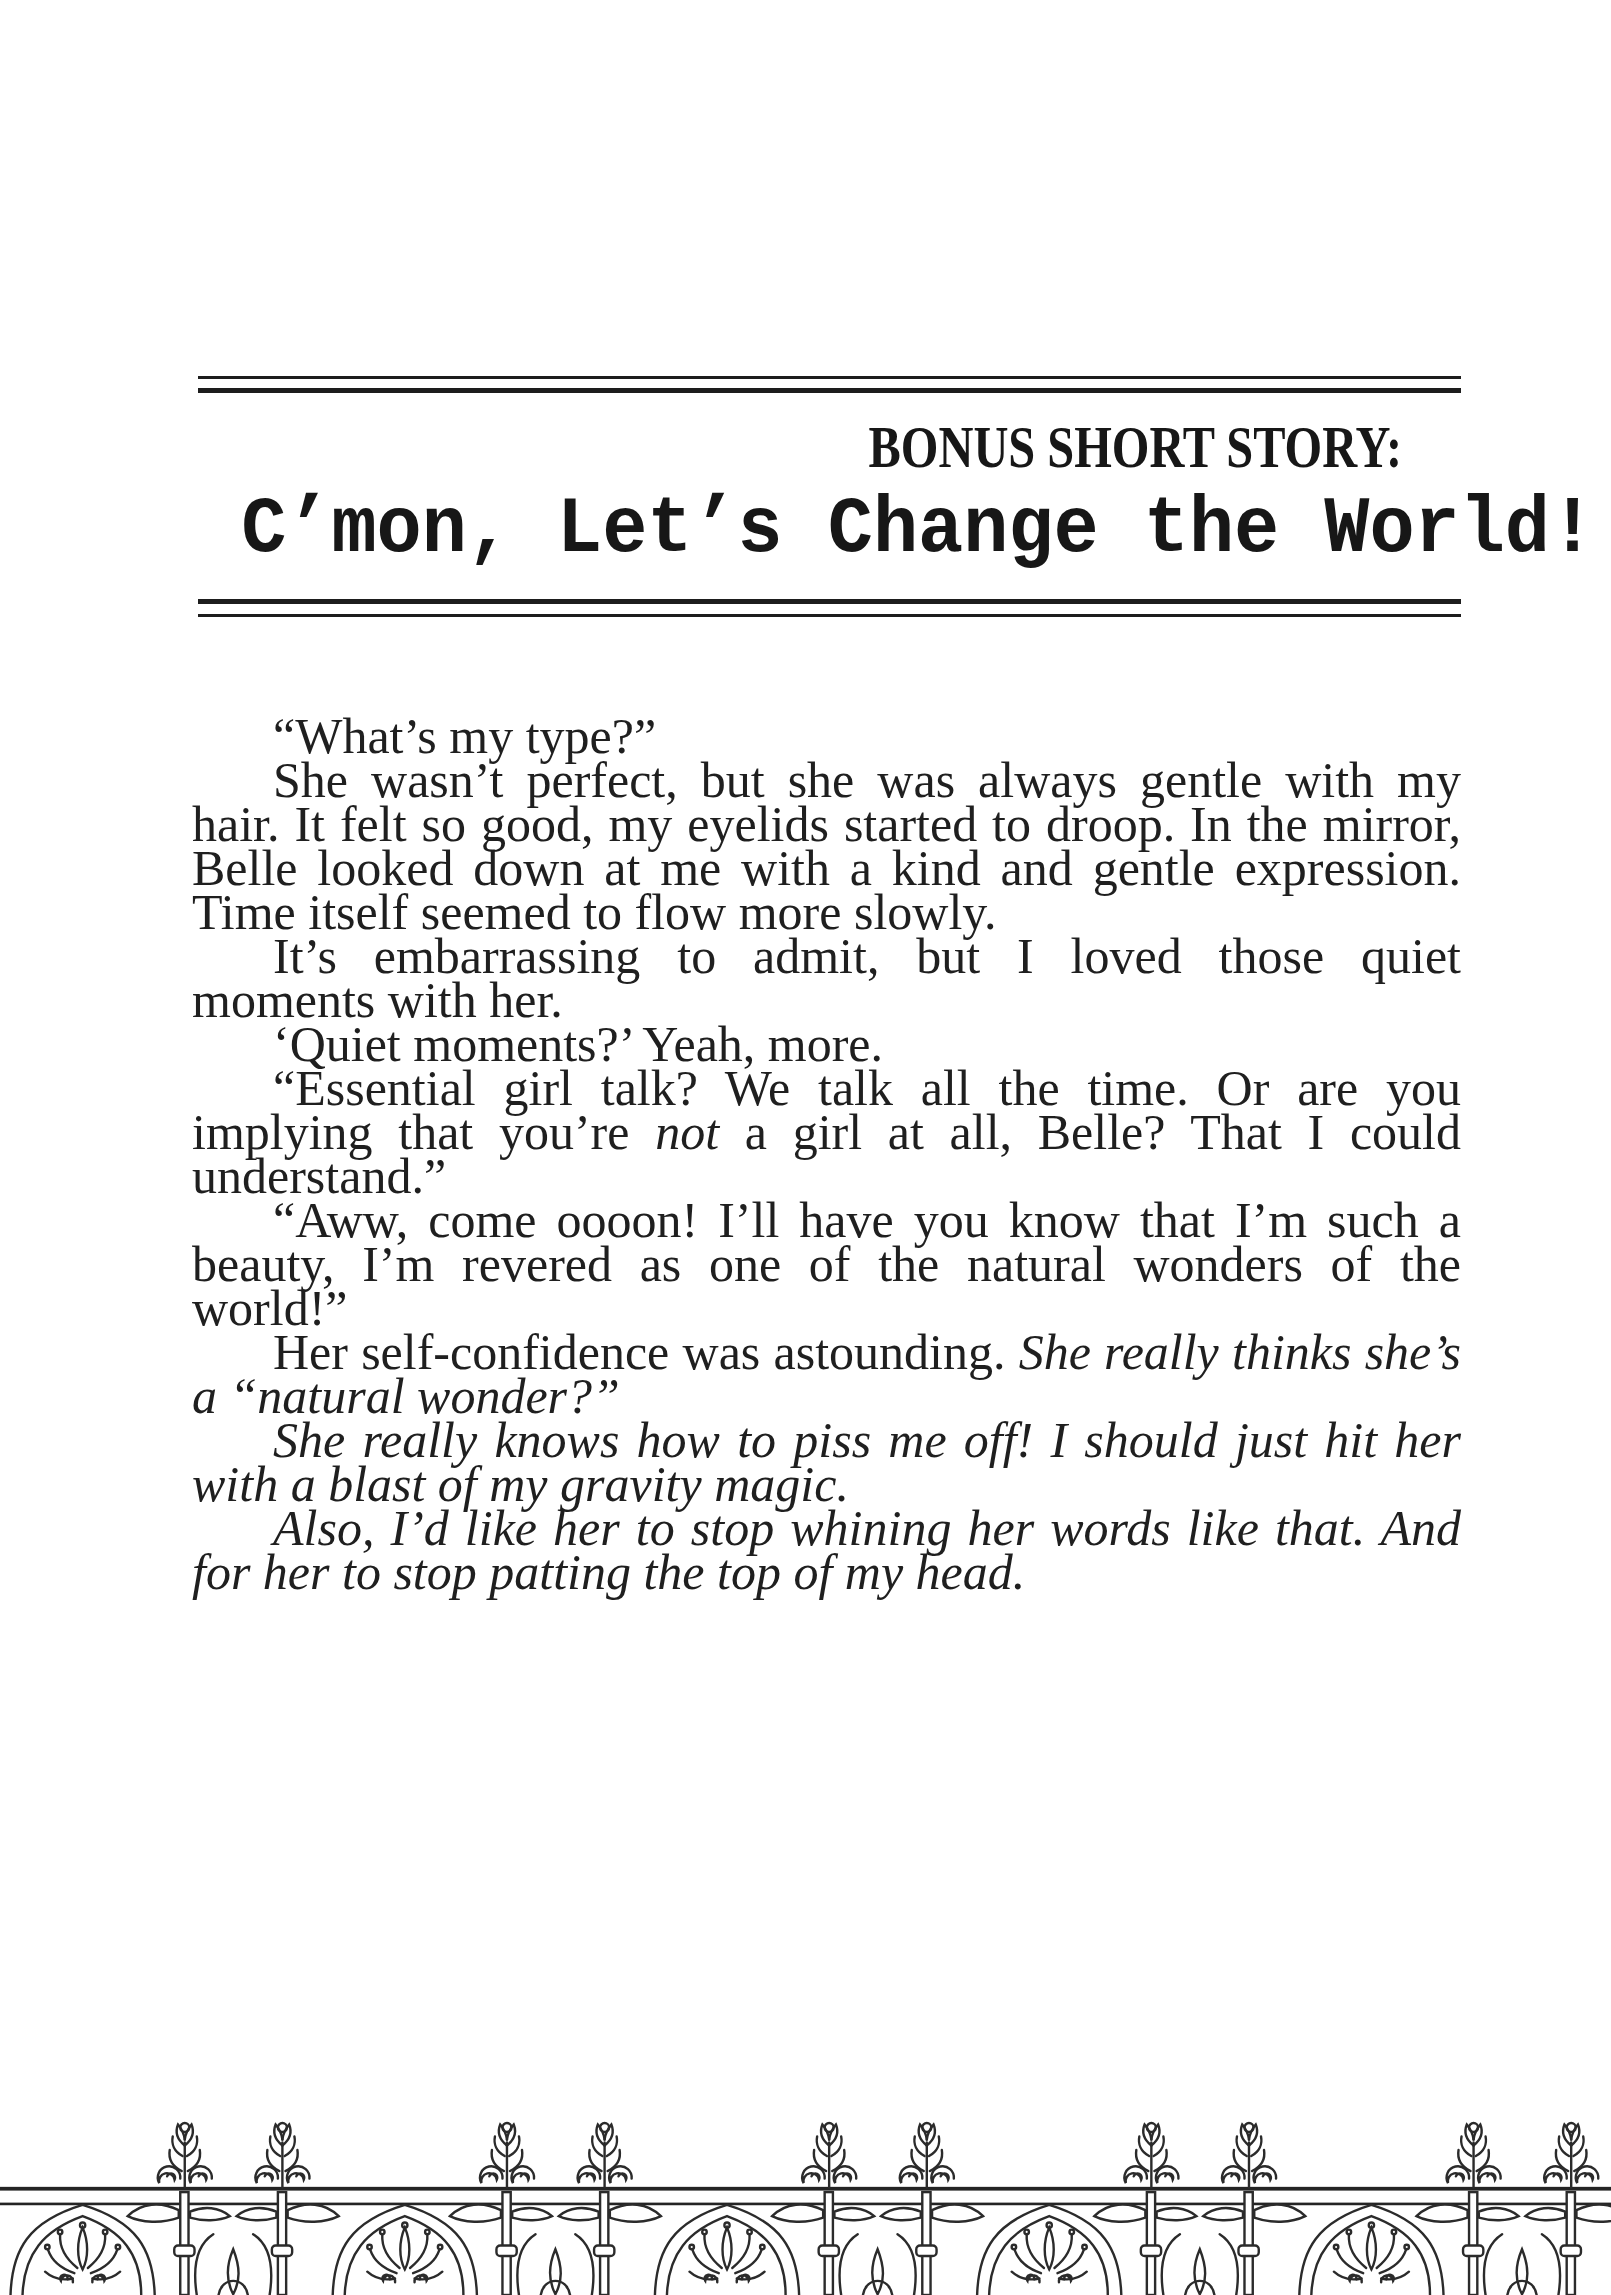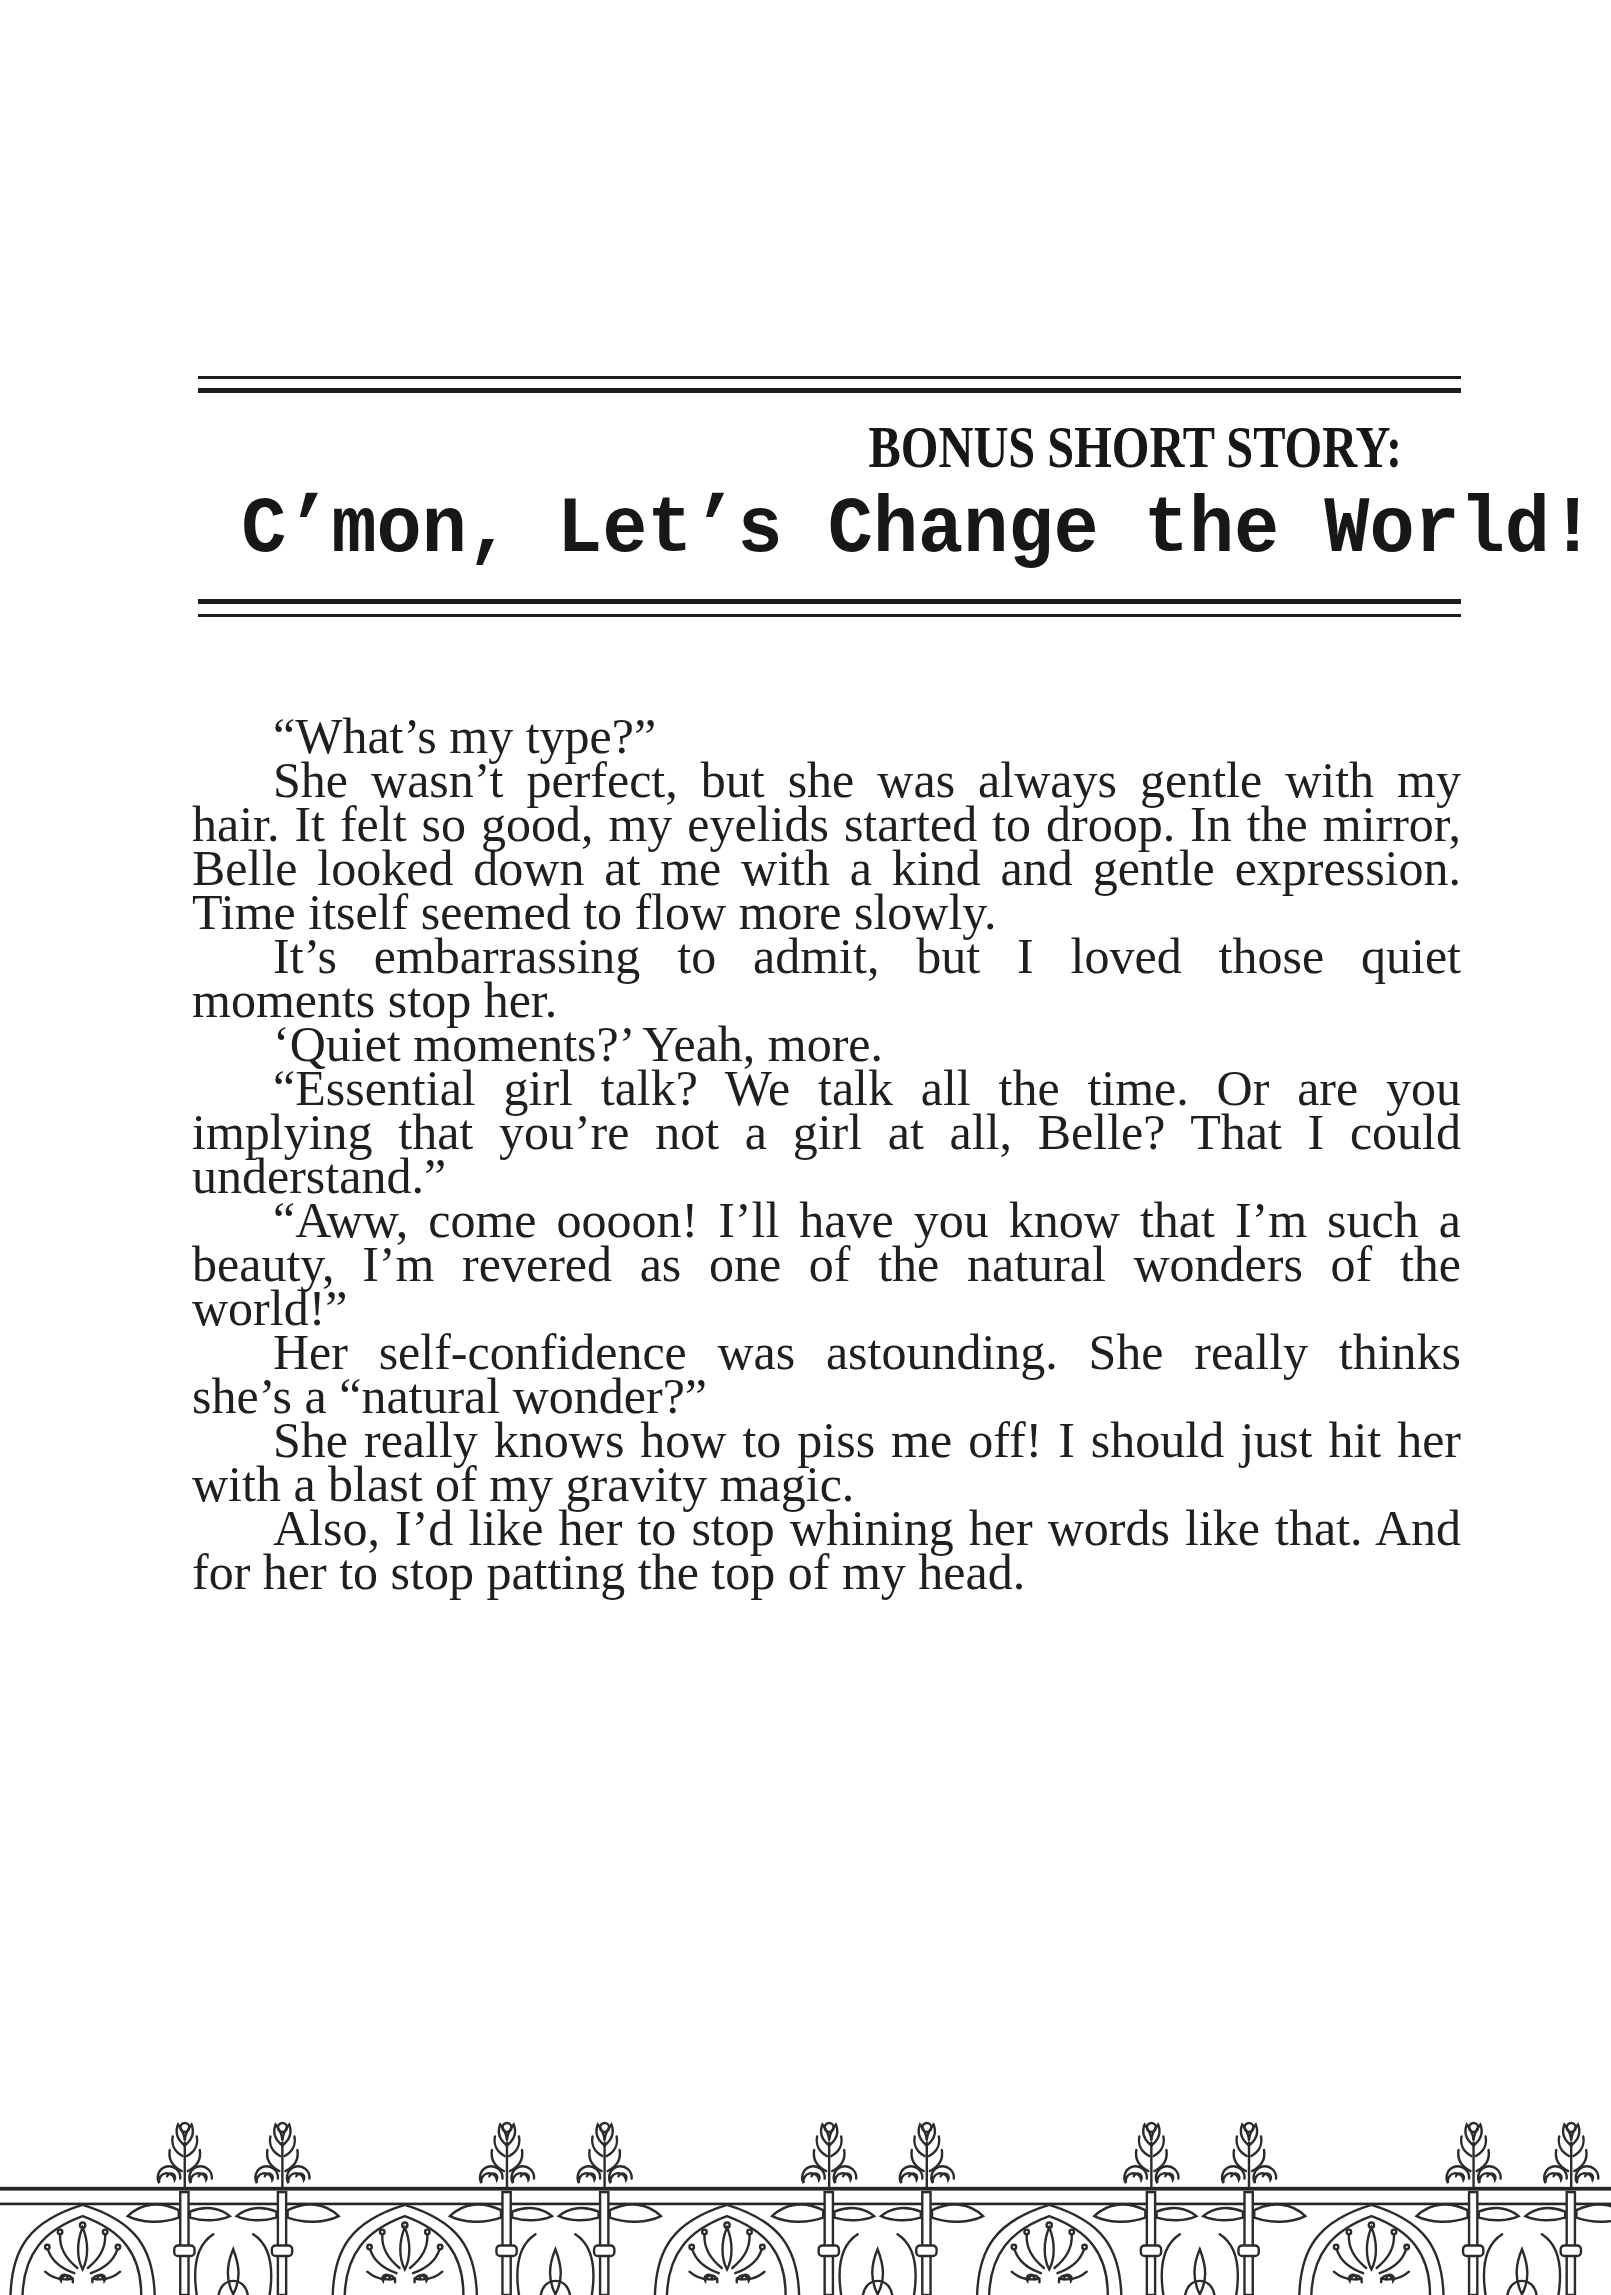--- a/index.html
+++ b/index.html
@@ -46,21 +46,21 @@
   .story-body {
     position: absolute; left: 192px; top: 714px; width: 1269px;
     font-size: 50px; line-height: 44px;
     text-align: justify;
     color: #1f1f1f;
   }
   .story-body p.para {
     margin: 0; padding: 0;
     text-indent: 81px;
   }
-  .story-body .it { }
+  .story-body .it { font-style: italic; }
 
   
   .ornament {
     position: absolute; left: 0; top: 2120px; width: 1611px; height: 175px;
   }
 </style>
 </head>
 <body>
 
 <div class="page">
@@ -74,21 +74,21 @@
   <div class="title-row">
     <span class="story-title">C’mon, Let’s Change the World!</span>
   </div>
 
   <div class="rule rule-bot-thick"></div>
   <div class="rule rule-bot-thin"></div>
 
   <div class="story-body">
       <p class="para"><span>“What’s my type?”</span></p>
       <p class="para"><span>She wasn’t perfect, but she was always gentle with my hair. It felt so good, my eyelids started to droop. In the mirror, Belle looked down at me with a kind and gentle expression. Time itself seemed to flow more slowly.</span></p>
-      <p class="para"><span>It’s embarrassing to admit, but I loved those quiet moments stop her.</span></p>
+      <p class="para"><span>It’s embarrassing to admit, but I loved those quiet moments with her.</span></p>
       <p class="para"><span>‘Quiet moments?’ Yeah, more.</span></p>
       <p class="para"><span>“Essential girl talk? We talk all the time. Or are you implying that you’re </span><span class="it">not</span><span> a girl at all, Belle? That I could understand.”</span></p>
       <p class="para"><span>“Aww, come oooon! I’ll have you know that I’m such a beauty, I’m revered as one of the natural wonders of the world!”</span></p>
       <p class="para"><span>Her self-confidence was astounding. </span><span class="it">She really thinks she’s a “natural wonder?”</span></p>
       <p class="para"><span class="it">She really knows how to piss me off! I should just hit her with a blast of my gravity magic.</span></p>
       <p class="para"><span class="it">Also, I’d like her to stop whining her words like that. And for her to stop patting the top of my head.</span></p>
     </div>
 
   <svg class="ornament" viewBox="0 0 2145 233" xmlns="http://www.w3.org/2000/svg">
     <defs>

